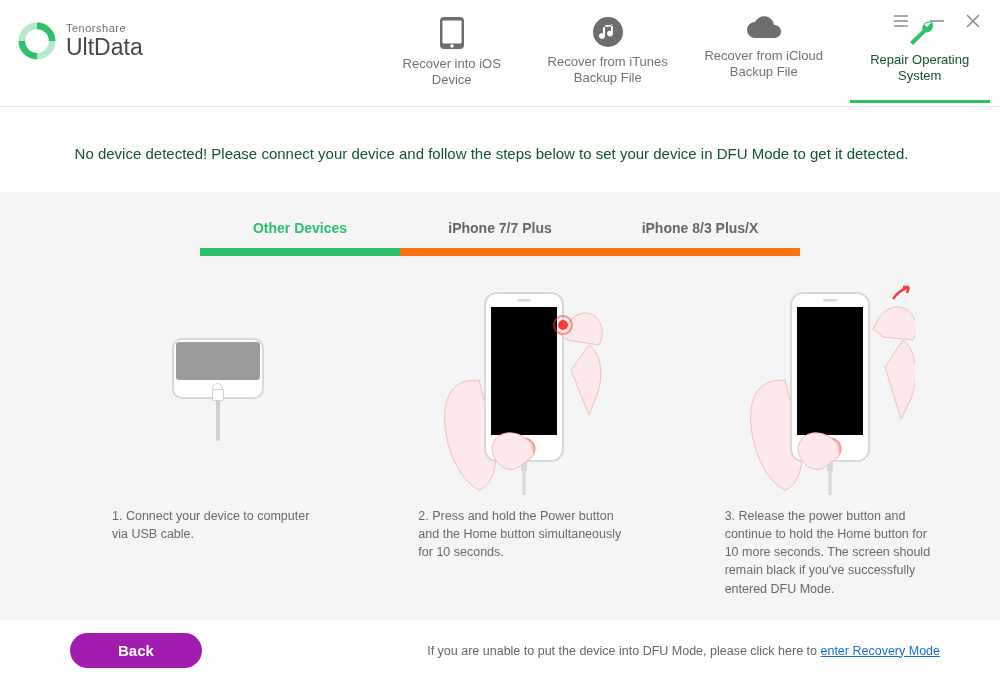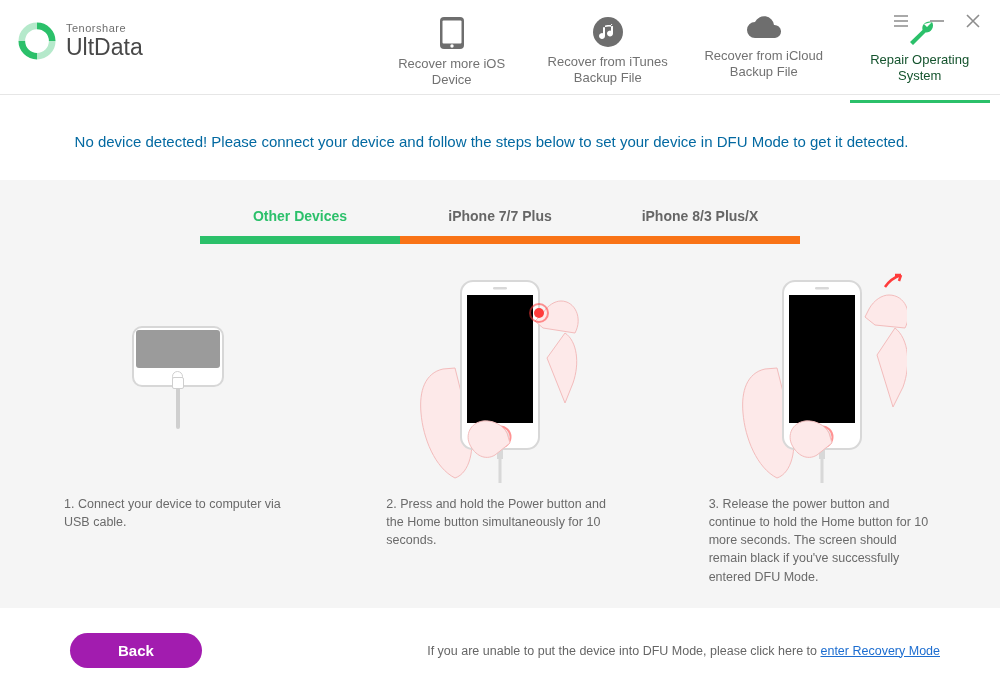--- a/index.html
+++ b/index.html
@@ -10,21 +10,21 @@
     color: #555;
     width: 1000px;
     height: 690px;
     overflow: hidden;
     position: relative;
   }
   .titlebar {
     display: flex;
     align-items: flex-start;
     padding: 10px 18px 0 18px;
-    height: 95px;
+    height: 107px;
     border-bottom: 1px solid #e6e6e6;
     position: relative;
   }
   .logo {
     display: flex;
     align-items: center;
     gap: 10px;
     flex: 0 0 auto;
     margin-top: 12px;
   }
@@ -64,21 +64,21 @@
     gap: 18px;
     color: #8d8d8d;
     font-size: 18px;
     align-items:center;
   }
   .win-controls svg { width:18px; height:18px; }
   .notice {
     padding: 38px 30px 30px 13px;
     text-align: center;
     font-size: 15px;
-    color: #0369a1;
+    color: #14532d;
   }
   .gray-panel {
     background: #f5f5f5;
     padding: 0 0 22px 0;
   }
   .device-tabs {
     display: flex;
     justify-content: center;
     padding-top: 22px;
   }
@@ -94,20 +94,21 @@
   .device-tab.active {
     color: #2bc06a;
     border-bottom-color: #2bc06a;
     font-weight: 700;
   }
   .steps {
     display: flex;
     justify-content: center;
     gap: 87px;
     padding: 26px 60px 0 60px;
+    margin-left: 48px;
   }
   .step {
     width: 280px;
     text-align: left;
   }
   .step-illus {
     height: 215px;
     display: flex;
     align-items: center;
     justify-content: center;
@@ -189,21 +190,21 @@
     </div>
   </div>
 
   <div class="main-tabs">
     <div class="main-tab">
       <svg class="icon" width="26" height="34" viewBox="0 0 26 34">
         <rect x="1" y="1" width="24" height="32" rx="4" fill="#6e6e6e"></rect>
         <rect x="3.5" y="4.5" width="19" height="23" rx="1" fill="#fff"></rect>
         <circle cx="13" cy="30" r="1.7" fill="#fff"></circle>
       </svg>
-      <span style="white-space:pre-line">Recover more iOS
+      <span style="white-space:pre-line">Recover into iOS
 Device</span>
     </div>
     <div class="main-tab">
       <svg class="icon" width="32" height="32" viewBox="0 0 32 32">
         <circle cx="16" cy="16" r="15" fill="#6e6e6e"></circle>
         <path d="M21 8 L13 9.5 V20 a3 3 0 1 1 -2 -2.8 V11.2 L21 10 V17.5 a3 3 0 1 1 -2 -2.8 V8 Z" fill="#fff"></path>
       </svg>
       <span style="white-space:pre-line">Recover from iTunes
 Backup File</span>
     </div>

